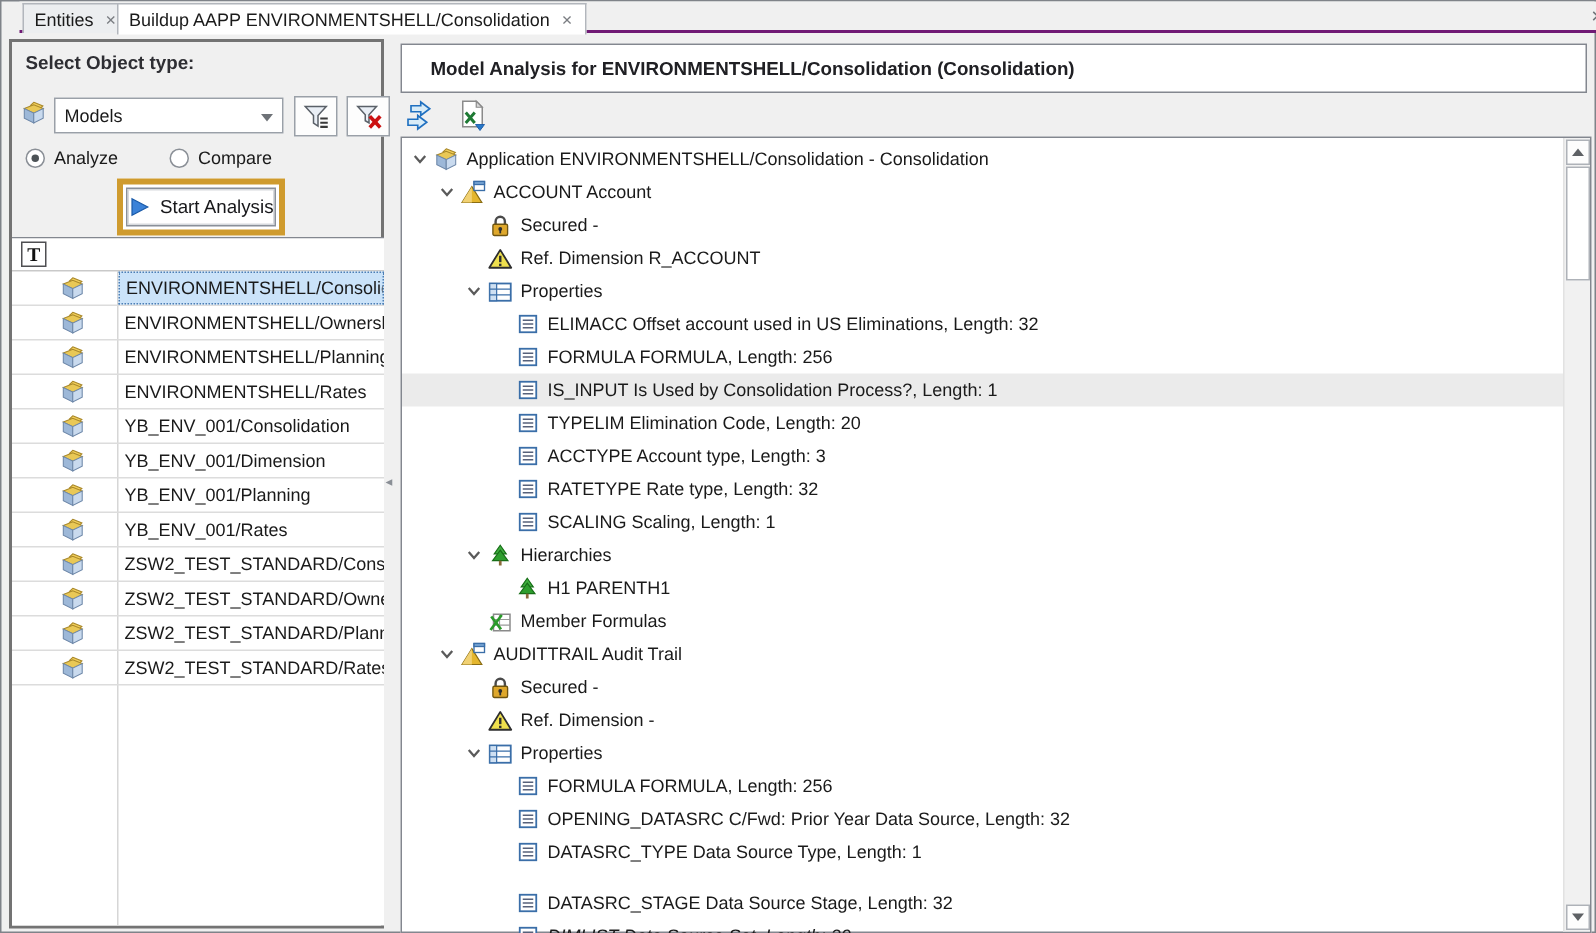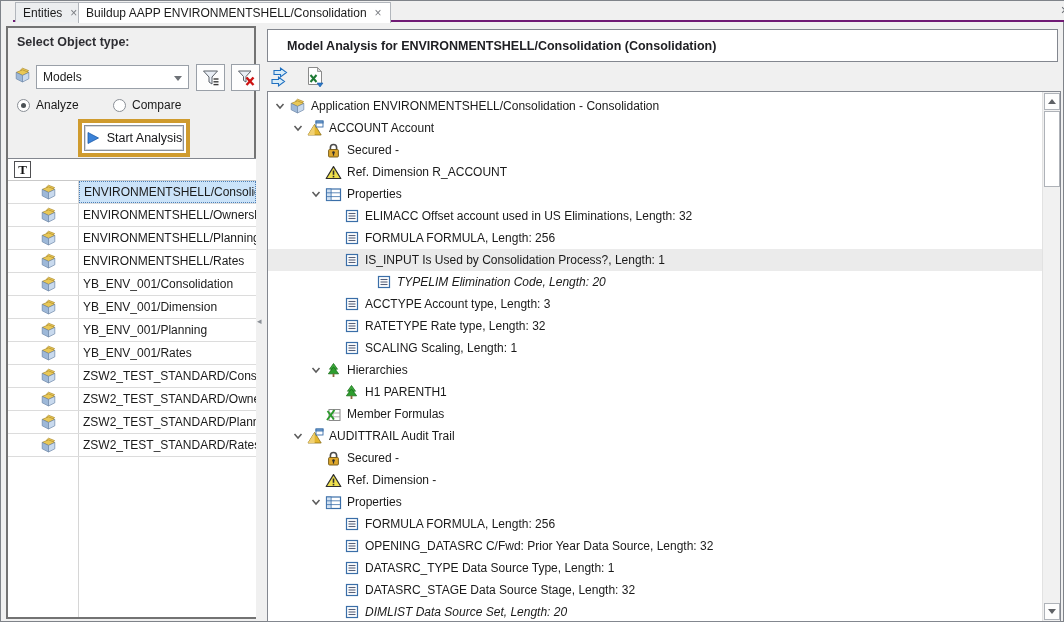--- a/index.html
+++ b/index.html
@@ -414,21 +414,21 @@
           <span class="t-ic icon">
             <svg width="14" height="14" viewBox="0 0 14 14">
               <rect x="1.5" y="1.5" width="11" height="11" fill="#ffffff" stroke="#3a6ea8" stroke-width="1.2"></rect>
               <line x1="3.5" y1="4.5" x2="10.5" y2="4.5" stroke="#56617a" stroke-width="1.1"></line>
               <line x1="3.5" y1="7" x2="10.5" y2="7" stroke="#56617a" stroke-width="1.1"></line>
               <line x1="3.5" y1="9.5" x2="10.5" y2="9.5" stroke="#56617a" stroke-width="1.1"></line>
             </svg>
           </span>
           <span class="tree-label">IS_INPUT Is Used by Consolidation Process?, Length: 1</span>
         </div>
-        <div class="tree-row" style="padding-left: 92px; font-style: italic;">
+        <div class="tree-row" style="padding-left: 60px;">
           <span class="chev-slot"></span>
           <span class="t-ic icon">
             <svg width="14" height="14" viewBox="0 0 14 14">
               <rect x="1.5" y="1.5" width="11" height="11" fill="#ffffff" stroke="#3a6ea8" stroke-width="1.2"></rect>
               <line x1="3.5" y1="4.5" x2="10.5" y2="4.5" stroke="#56617a" stroke-width="1.1"></line>
               <line x1="3.5" y1="7" x2="10.5" y2="7" stroke="#56617a" stroke-width="1.1"></line>
               <line x1="3.5" y1="9.5" x2="10.5" y2="9.5" stroke="#56617a" stroke-width="1.1"></line>
             </svg>
           </span>
           <span class="tree-label">TYPELIM Elimination Code, Length: 20</span>
@@ -593,21 +593,21 @@
           <span class="t-ic icon">
             <svg width="14" height="14" viewBox="0 0 14 14">
               <rect x="1.5" y="1.5" width="11" height="11" fill="#ffffff" stroke="#3a6ea8" stroke-width="1.2"></rect>
               <line x1="3.5" y1="4.5" x2="10.5" y2="4.5" stroke="#56617a" stroke-width="1.1"></line>
               <line x1="3.5" y1="7" x2="10.5" y2="7" stroke="#56617a" stroke-width="1.1"></line>
               <line x1="3.5" y1="9.5" x2="10.5" y2="9.5" stroke="#56617a" stroke-width="1.1"></line>
             </svg>
           </span>
           <span class="tree-label">DATASRC_TYPE Data Source Type, Length: 1</span>
         </div>
-        <div class="tree-row" style="padding-left: 60px;">
+        <div class="tree-row" style="padding-left: 60px; margin-top: 12px;">
           <span class="chev-slot"></span>
           <span class="t-ic icon">
             <svg width="14" height="14" viewBox="0 0 14 14">
               <rect x="1.5" y="1.5" width="11" height="11" fill="#ffffff" stroke="#3a6ea8" stroke-width="1.2"></rect>
               <line x1="3.5" y1="4.5" x2="10.5" y2="4.5" stroke="#56617a" stroke-width="1.1"></line>
               <line x1="3.5" y1="7" x2="10.5" y2="7" stroke="#56617a" stroke-width="1.1"></line>
               <line x1="3.5" y1="9.5" x2="10.5" y2="9.5" stroke="#56617a" stroke-width="1.1"></line>
             </svg>
           </span>
           <span class="tree-label">DATASRC_STAGE Data Source Stage, Length: 32</span>

